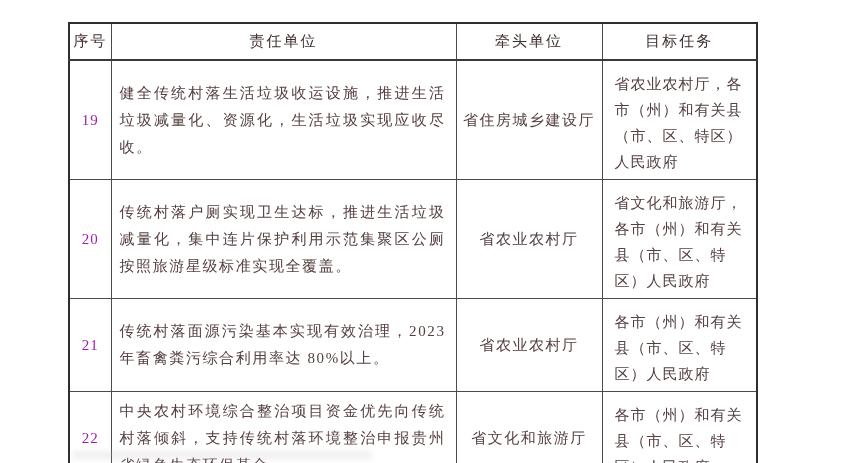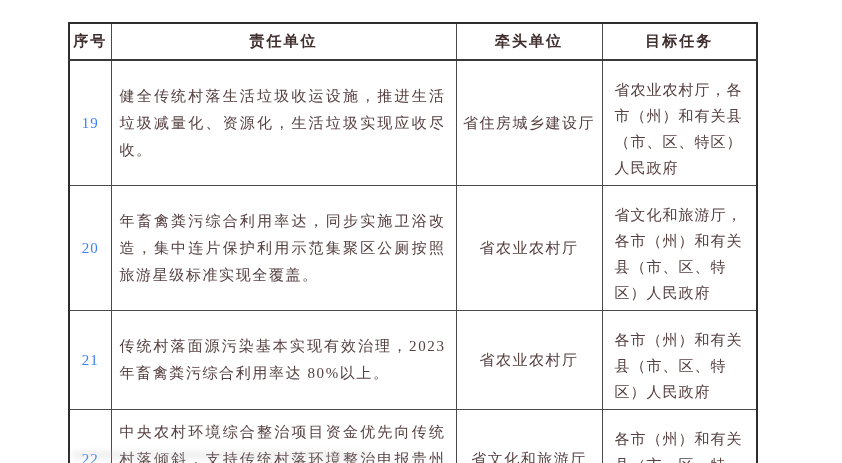--- a/index.html
+++ b/index.html
@@ -23,31 +23,31 @@
     table-layout: fixed;
     border: 2px solid #2e2e2e;
   }
   .doc-table th,
   .doc-table td {
     border: 1px solid #4a4a4a;
     vertical-align: middle;
     overflow: hidden;
   }
   .doc-table th {
-    font-weight: bold;
+    font-weight: normal;
     color: #402e2e;
     font-size: 15px;
     letter-spacing: 2px;
     text-align: center;
     border-bottom: 2px solid #3a3a3a;
     height: 33px;
   }
   td.cell-no {
     text-align: center;
-    color: #3b82f6;
+    color: #a21caf;
     font-size: 15px;
     letter-spacing: 1px;
   }
   td.cell-task {
     text-align: justify;
     text-justify: inter-ideograph;
     padding: 4px 10px 4px 8px;
     color: #564040;
     font-size: 15px;
     line-height: 27px;
@@ -55,21 +55,21 @@
   }
   td.cell-lead {
     text-align: center;
     color: #564040;
     font-size: 15px;
     letter-spacing: 1.5px;
     padding: 2px 4px;
   }
   td.cell-resp {
     text-align: left;
-    padding: 16px 6px 4px 12px;
+    padding: 10px 6px 4px 12px;
     color: #564040;
     font-size: 15px;
     line-height: 26px;
     letter-spacing: 1px;
   }
   .h76 { height: 76px; }
   .h84 { height: 84px; }
   .h56 { height: 56px; }
   .h57 { height: 57px; }
   .scan-artifact {
@@ -103,21 +103,21 @@
   </thead>
   <tbody>
     <tr class="h76">
       <td class="cell-no">19</td>
       <td class="cell-task">健全传统村落生活垃圾收运设施，推进生活垃圾减量化、资源化，生活垃圾实现应收尽收。</td>
       <td class="cell-lead">省住房城乡建设厅</td>
       <td class="cell-resp">省农业农村厅，各市（州）和有关县（市、区、特区）人民政府</td>
     </tr>
     <tr class="h84">
       <td class="cell-no">20</td>
-      <td class="cell-task">年畜禽粪污综合利用率达，同步实施卫浴改造，集中连片保护利用示范集聚区公厕按照旅游星级标准实现全覆盖。</td>
+      <td class="cell-task">传统村落户厕实现卫生达标，推进生活垃圾减量化，集中连片保护利用示范集聚区公厕按照旅游星级标准实现全覆盖。</td>
       <td class="cell-lead">省农业农村厅</td>
       <td class="cell-resp">省文化和旅游厅，各市（州）和有关县（市、区、特区）人民政府</td>
     </tr>
     <tr class="h56">
       <td class="cell-no">21</td>
       <td class="cell-task">传统村落面源污染基本实现有效治理，2023 年畜禽粪污综合利用率达 80%以上。</td>
       <td class="cell-lead">省农业农村厅</td>
       <td class="cell-resp">各市（州）和有关县（市、区、特区）人民政府</td>
     </tr>
     <tr class="h57">

